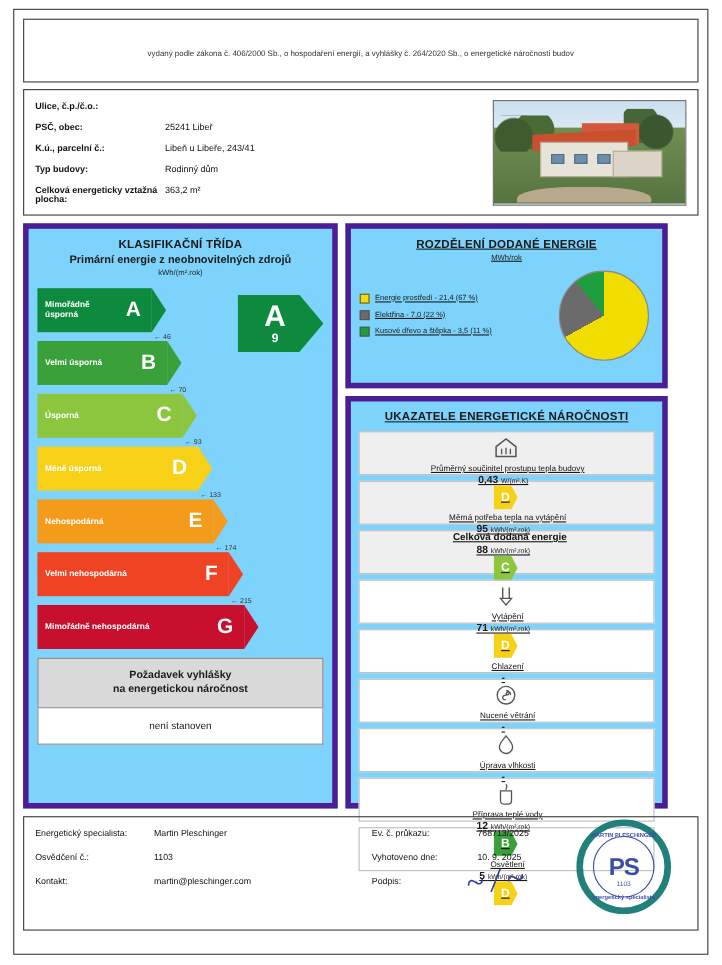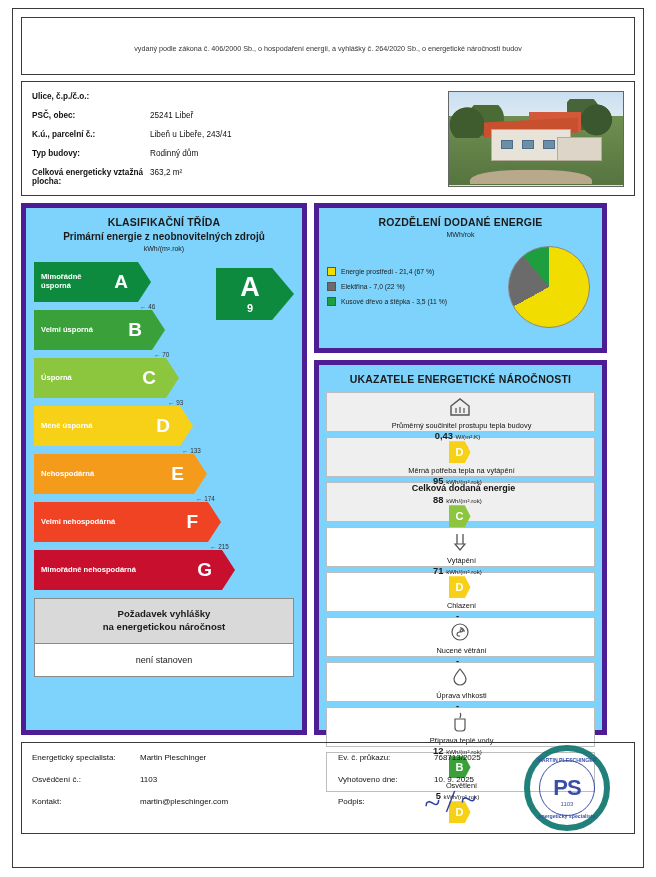--- a/index.html
+++ b/index.html
@@ -92,21 +92,21 @@
     position:absolute; left:12%; bottom:2%; width:70%; height:14%;
     background:#b9a98c; border-radius: 40% 40% 0 0 / 80% 80% 0 0;
   }
   .photo .win {
     position:absolute; background:#6d8ea8; border:1px solid #4d6d86;
   }
 
   
   .mid { display: flex; margin: 7px 8px 0 8px; gap: 7px; }
   .col-left { width: 286px; }
-  .col-right { width: 293px; }
+  .col-right { width: 293px; text-decoration: underline; }
 
   .panel { border: 5px solid #4c1d95; background:#7dd3fc; }
   .panel-title {
     text-align:center; font-weight:bold; font-size:10.5px;
     padding-top: 8px; letter-spacing:.2px;
   }
   .panel-sub { text-align:center; font-size:10px; font-weight:bold; padding-top:3px; }
   .panel-unit { text-align:center; font-size:7px; color:#222; padding-top:3px; }
 
   
@@ -191,21 +191,21 @@
     color:#fff; font-weight:bold; font-size:11px;
     display:flex; align-items:center; justify-content:center;
     clip-path: polygon(0 0, 74% 0, 100% 50%, 74% 100%, 0 100%);
   }
   .ind-badge.empty { background:transparent; }
 
   
   .footer {
     margin: 7px 8px 8px 8px;
     border:1px solid #3a3a3a;
-    height: 92px;
+    height: 104px;
     display:flex; position:relative;
   }
   .foot-col { padding: 10px 10px; font-size:8px; }
   .foot-left { width: 50%; }
   .foot-right { width: 50%; position:relative; }
   .foot-row { display:flex; margin-bottom: 13px; }
   .foot-label { width: 108px; color:#111; }
   .foot-value { color:#111; }
   .foot-right .foot-label { width: 96px; }
 

